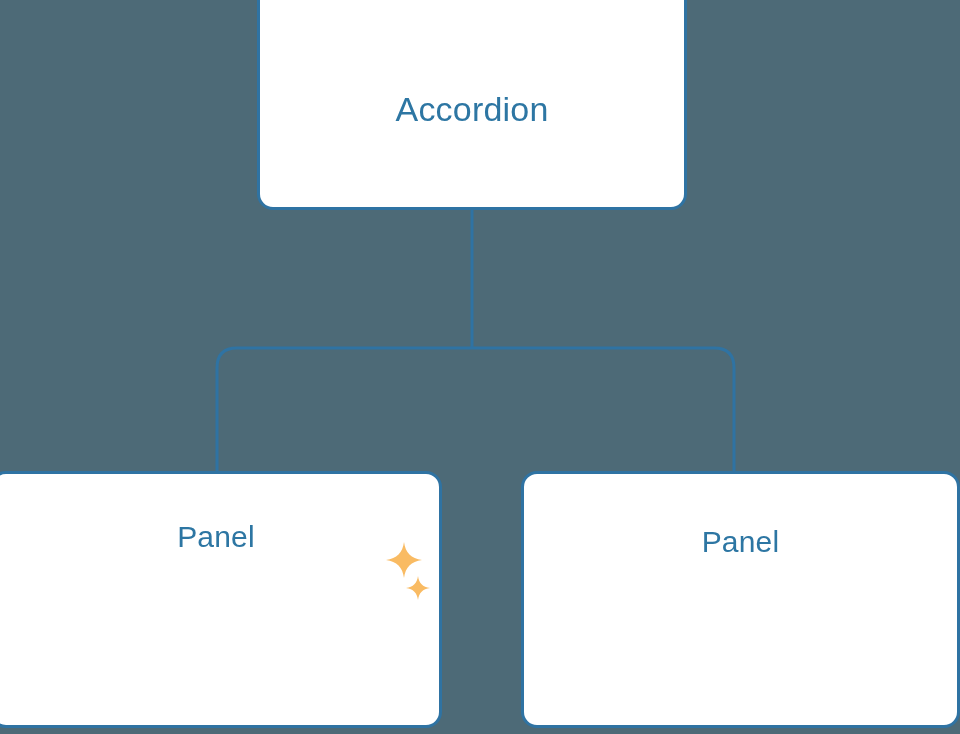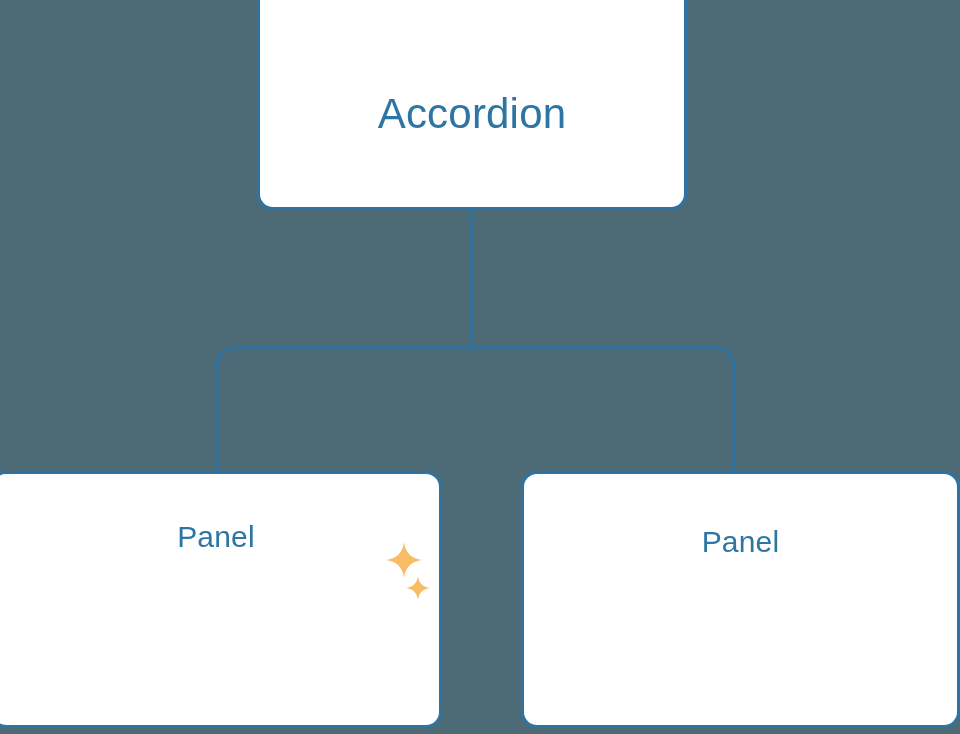--- a/index.html
+++ b/index.html
@@ -68,21 +68,21 @@
     width: 100%;
     text-align: center;
     color: #2d76a3;
     font-weight: 400;
     letter-spacing: 0.2px;
     white-space: nowrap;
   }
 
   #node-root .node-title {
     top: 117px;
-    font-size: 42px;
+    font-size: 34px;
   }
 
   #node-panel-left .node-title {
     top: 46px;
     font-size: 30px;
   }
 
   #node-panel-right .node-title {
     top: 51px;
     font-size: 30px;

